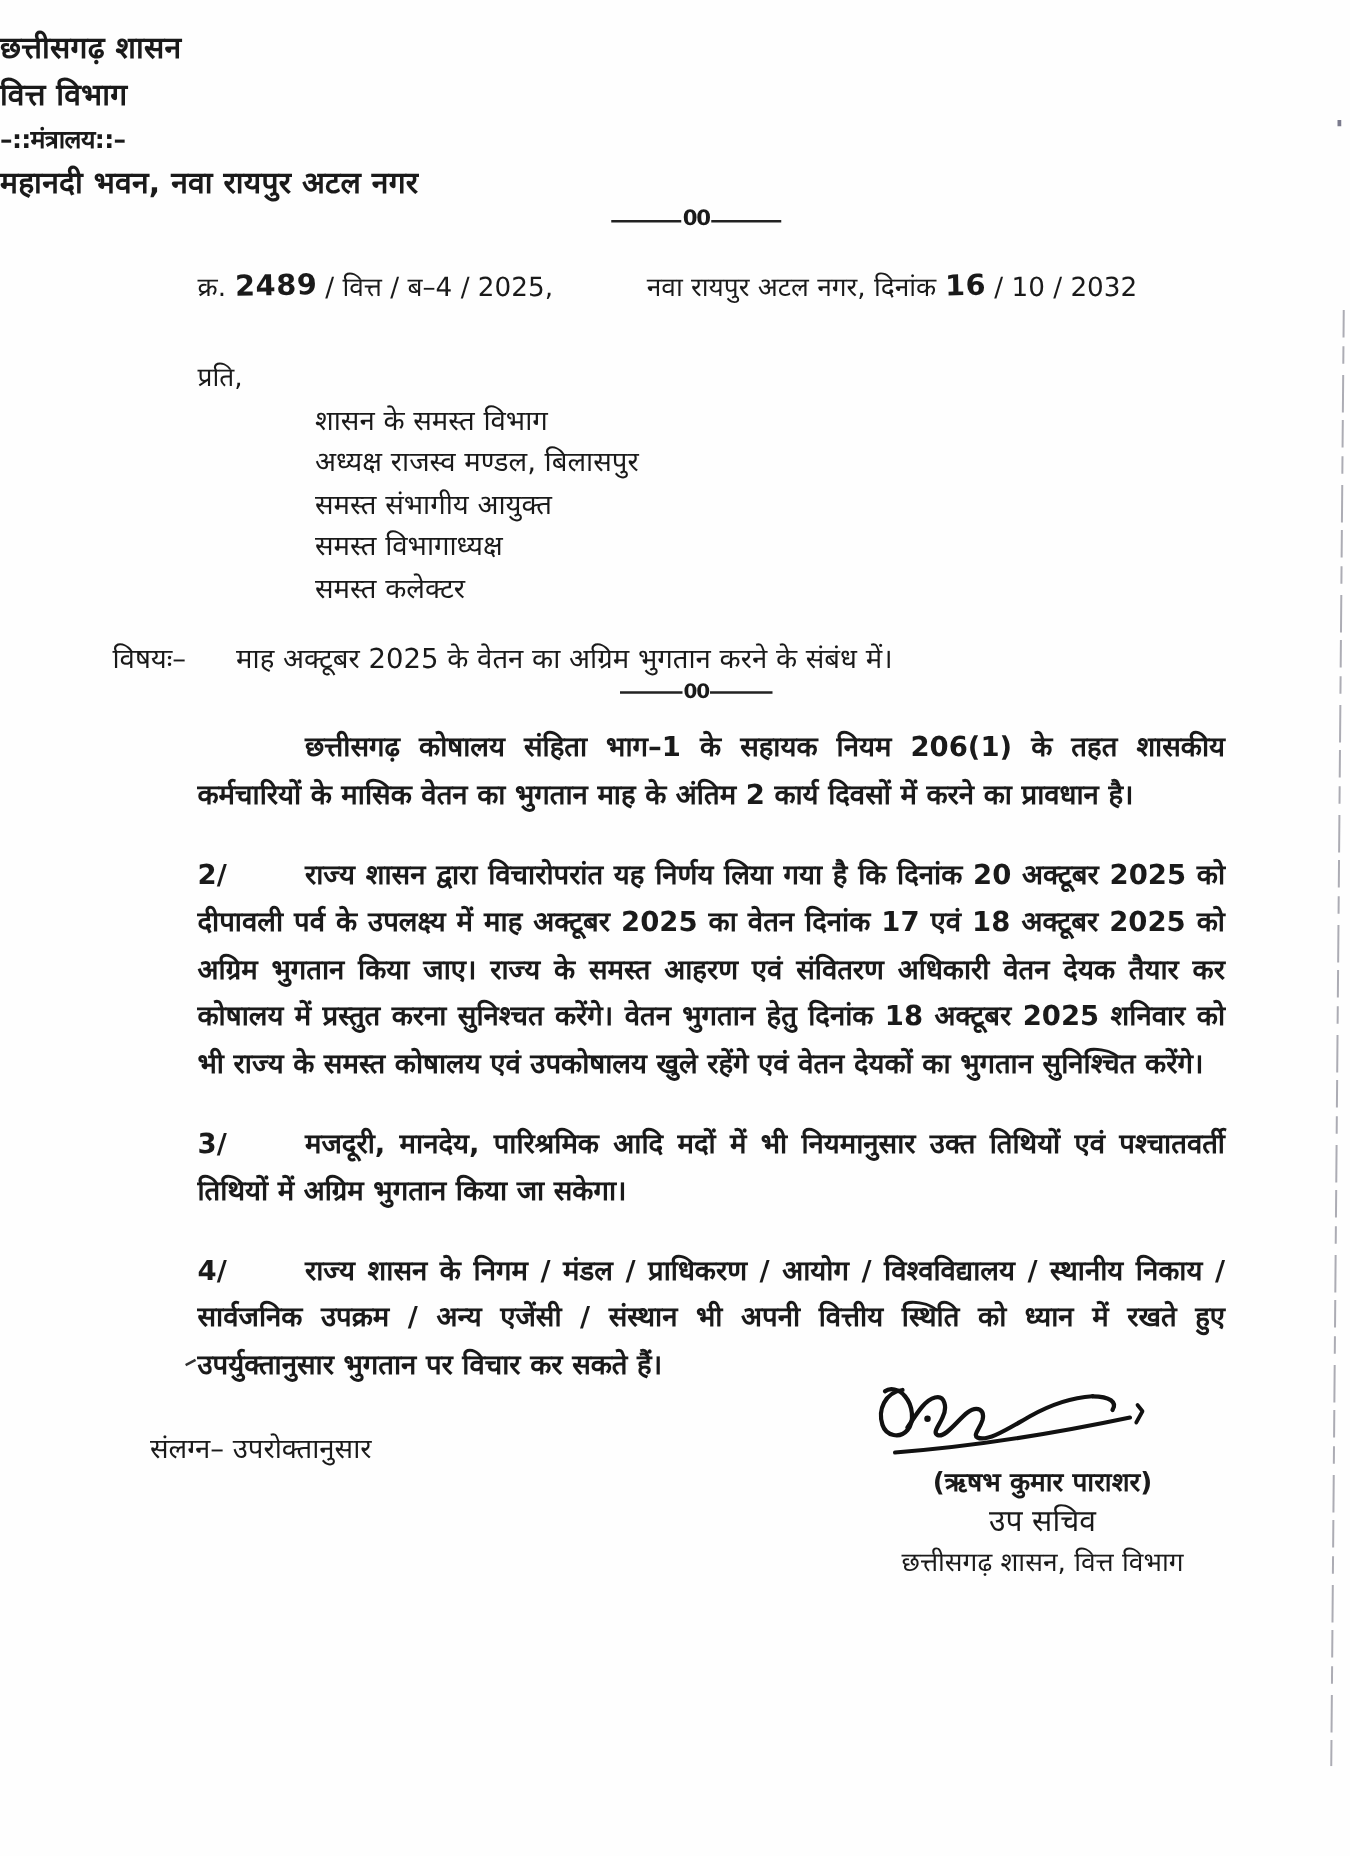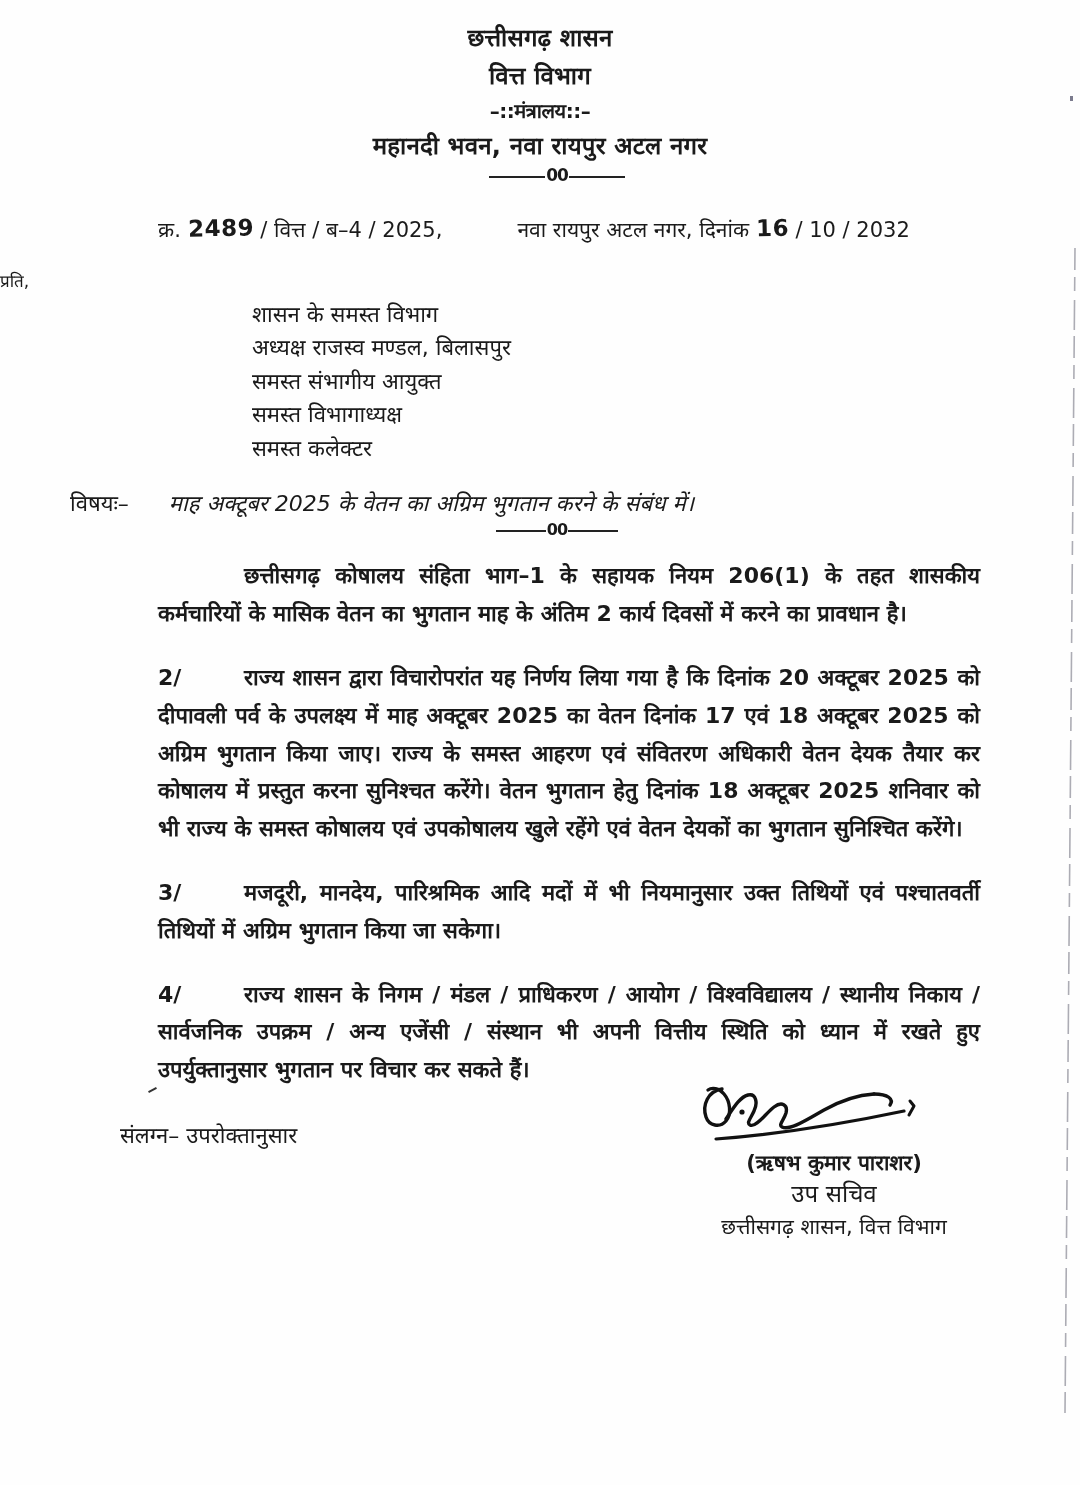--- a/index.html
+++ b/index.html
@@ -36,21 +36,20 @@
     top: 96px;
     right: 7px;
     width: 3px;
     height: 5px;
     background: #5a5a70;
     opacity: 0.8;
   }
 
   
   .letterhead {
-    text-align: center;
     padding-top: 26px;
   }
   .lh-line {
     font-weight: bold;
     letter-spacing: 0.2px;
     line-height: 1.0;
   }
   .lh-org {
     font-size: 24px;
     margin-bottom: 14px;
@@ -113,43 +112,45 @@
     font-family: "DejaVu Sans", "Liberation Sans", sans-serif;
     font-weight: bold;
     font-size: 23px;
     letter-spacing: 0.5px;
     transform: rotate(-1.2deg) translateY(-1px);
     display: inline-block;
   }
 
   
   .to-label {
-    font-size: 17px;
-    margin-top: 26px;
+    padding-left: 158px;
+    font-size: 21px;
+    margin-top: 44px;
   }
   .addressee {
     padding-left: 252px;
     margin-top: 6px;
   }
   .addressee-line {
     font-size: 22px;
     line-height: 1.52;
     white-space: nowrap;
   }
 
   
   .subject-row {
     display: flex;
     align-items: baseline;
     padding-left: 70px;
     margin-top: 22px;
     font-size: 22px;
+    margin-left: 20px;
   }
   .subject-label { white-space: nowrap; }
-  .subject-text { margin-left: 40px; font-style: italic; }
+  .subject-text { margin-left: 40px; }
 
   
   .body {
     padding: 0 100px 0 158px;
   }
   .para {
     font-size: 22px;
     line-height: 1.72;
     text-align: justify;
     text-justify: inter-word;

